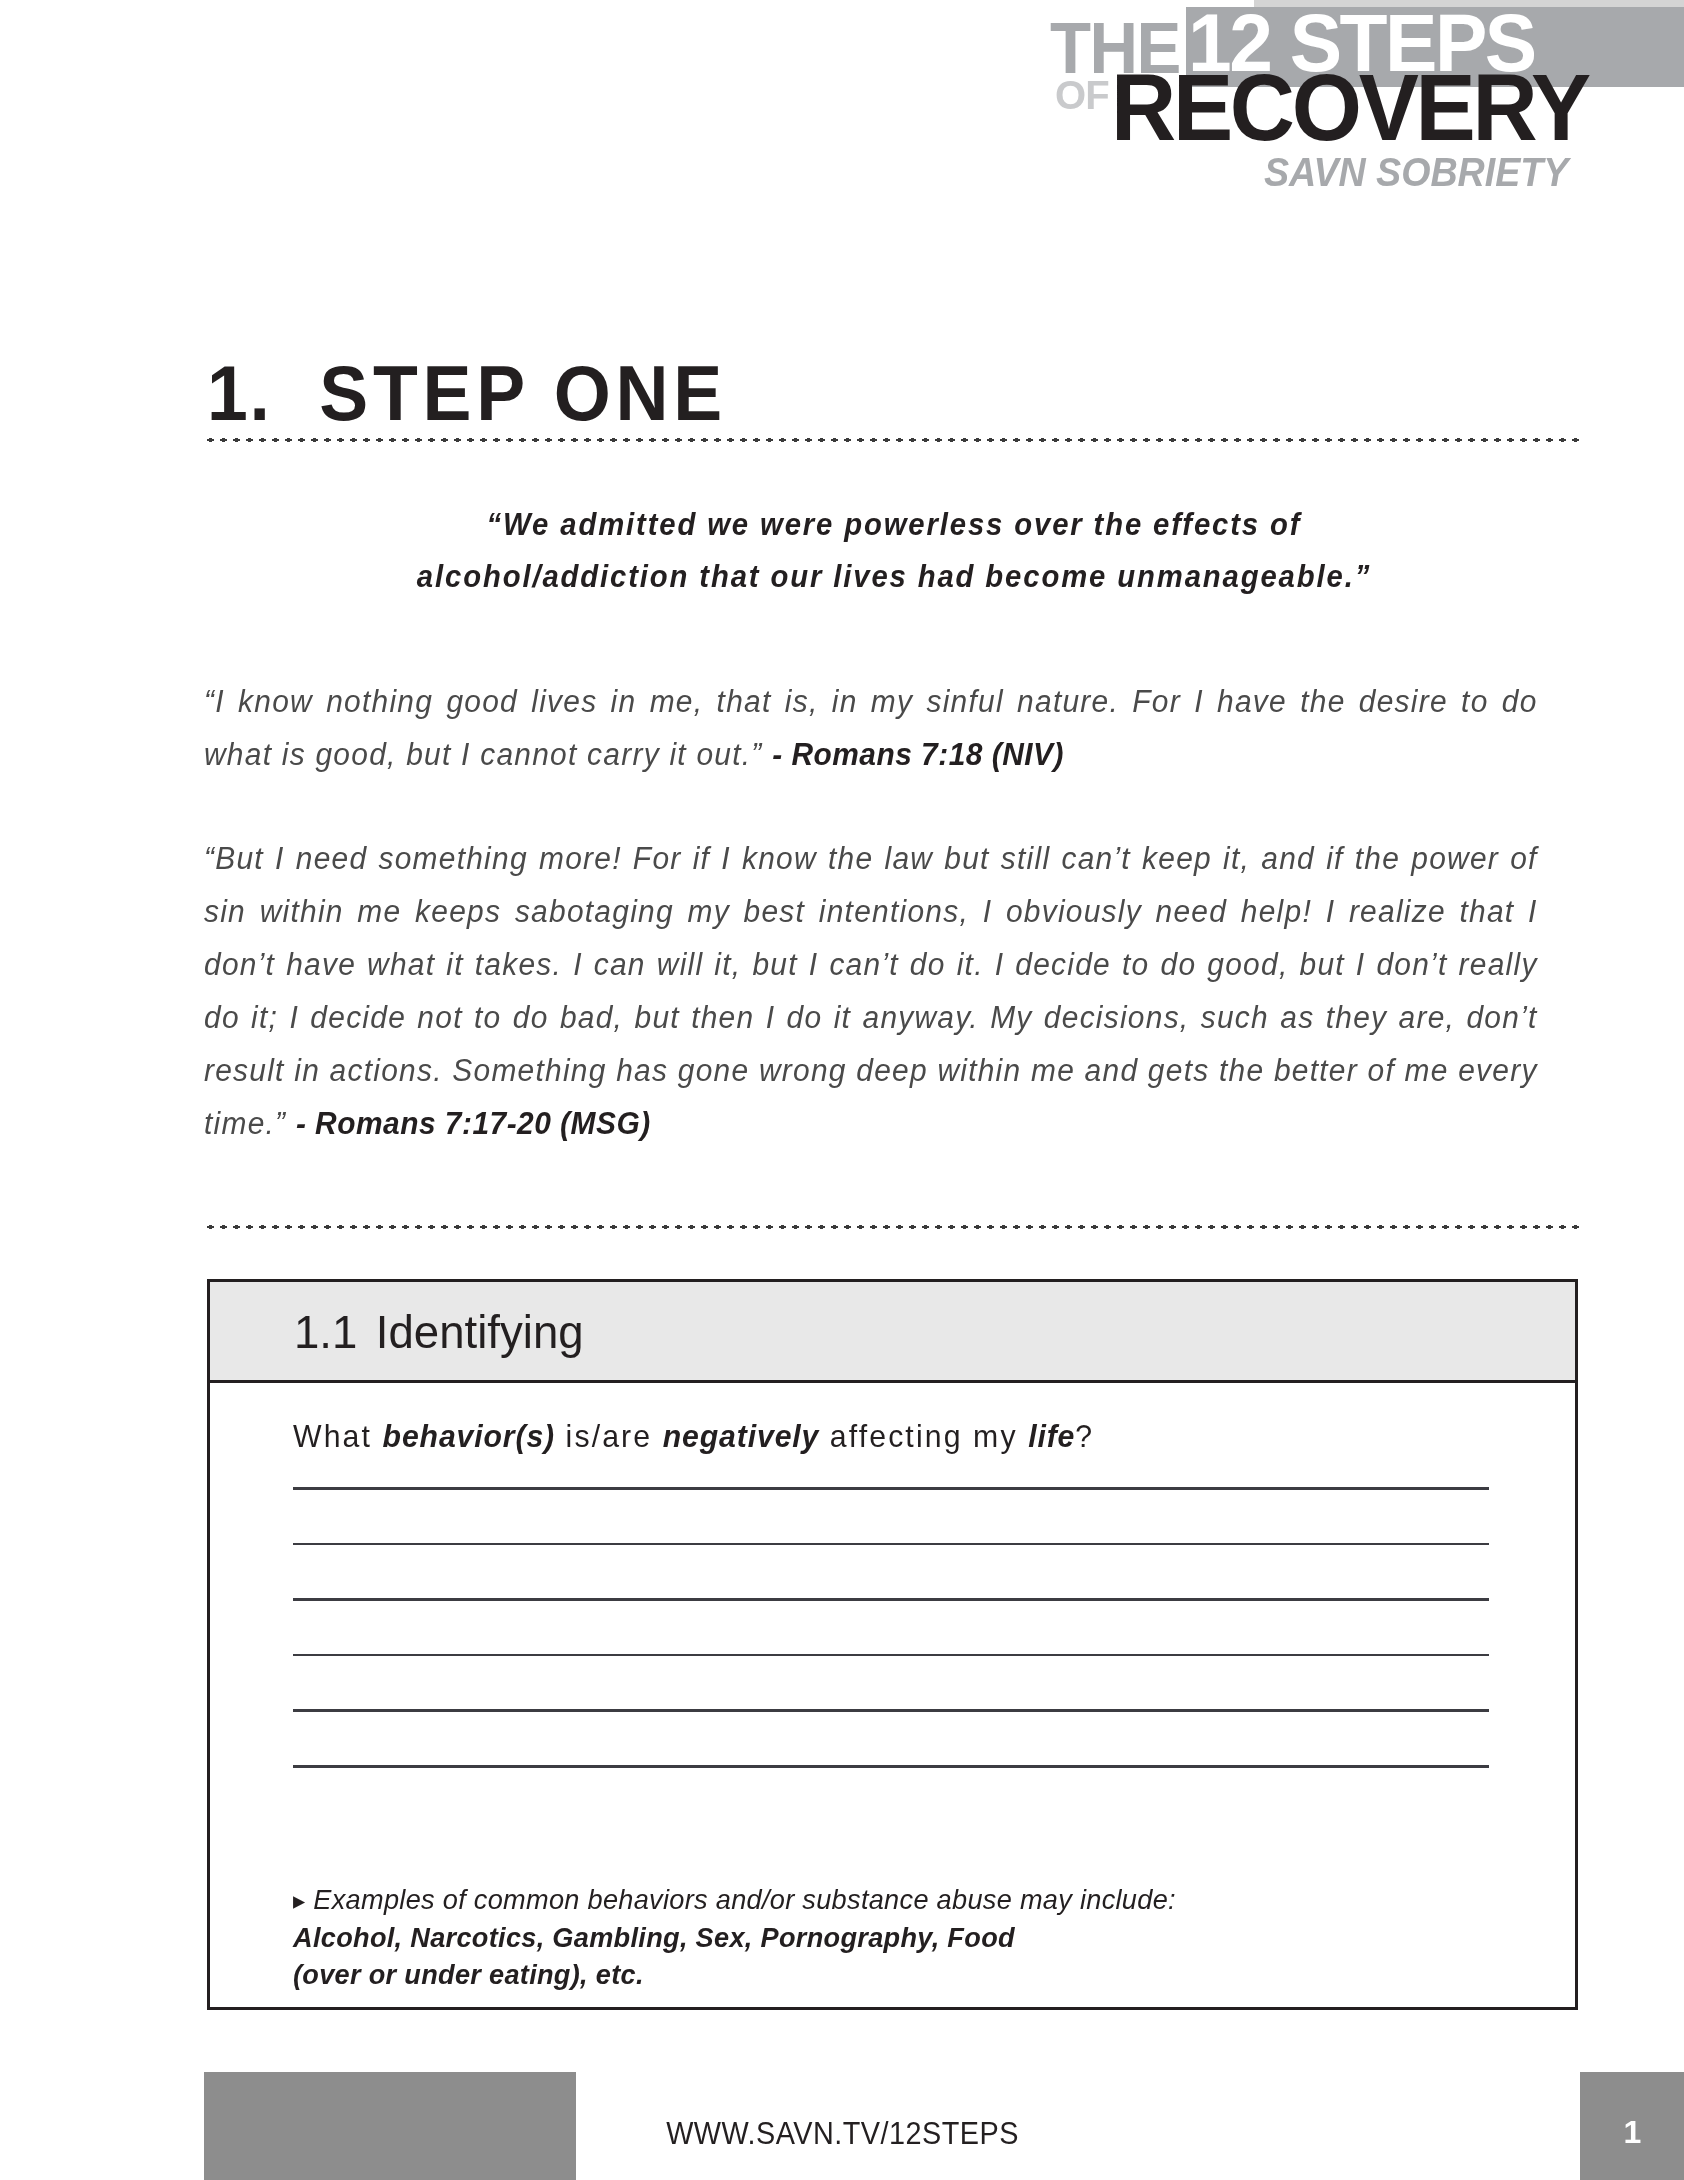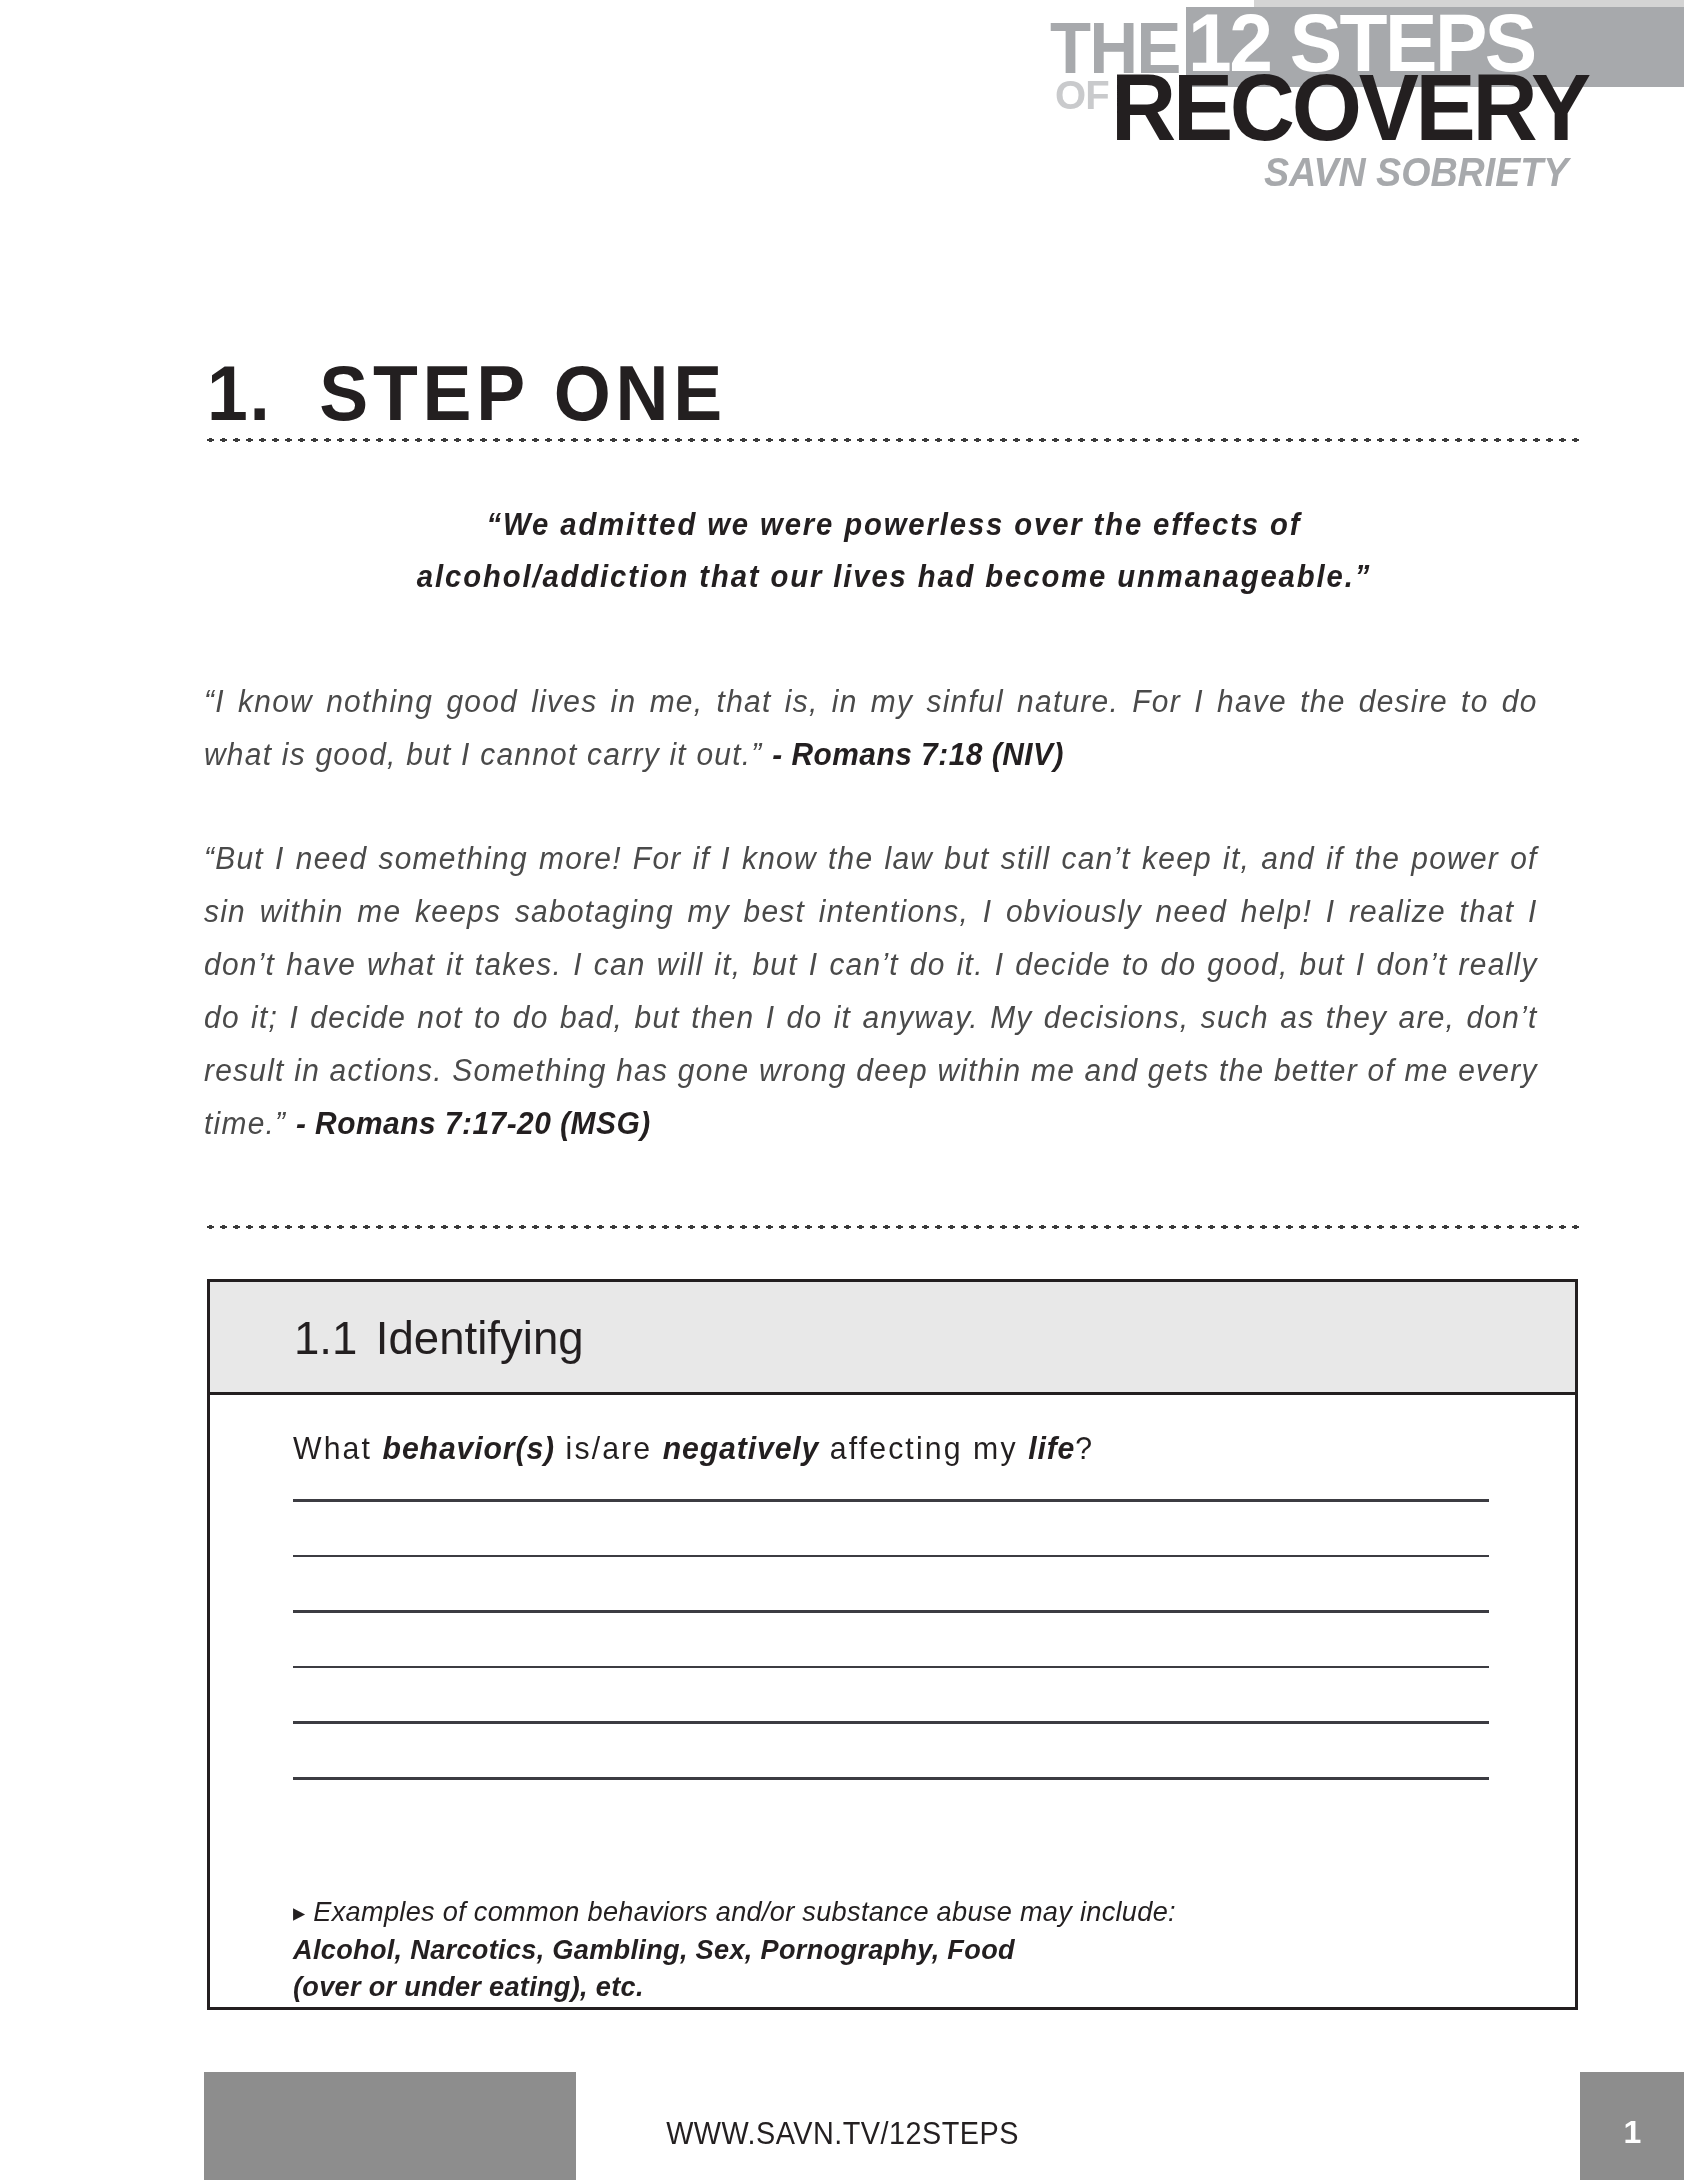--- a/index.html
+++ b/index.html
@@ -182,21 +182,21 @@
     position: absolute;
     left: 207px;
     top: 1279px;
     width: 1371px;
     height: 731px;
     border: 3.4px solid #231f20;
     box-sizing: border-box;
     background: #ffffff;
   }
   .ident-header {
-    height: 113px;
+    height: 101px;
     background: #e8e8e8;
     border-bottom: 3.4px solid #231f20;
     box-sizing: border-box;
     display: flex;
     align-items: center;
   }
   .ident-header-text {
     margin-left: 84px;
     font-size: 47px;
     font-weight: 400;

